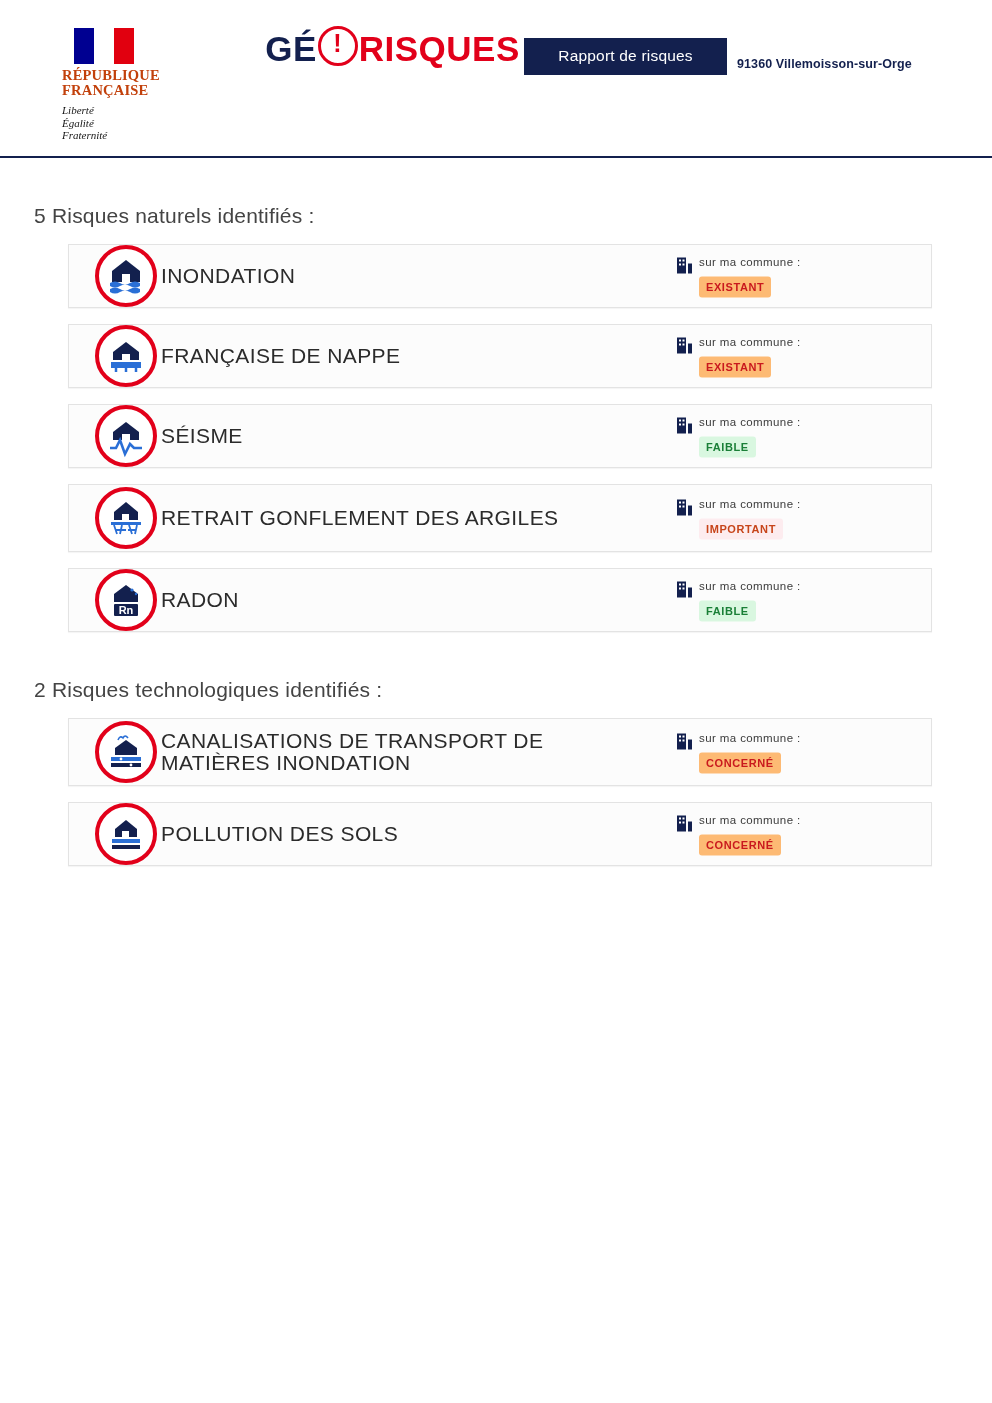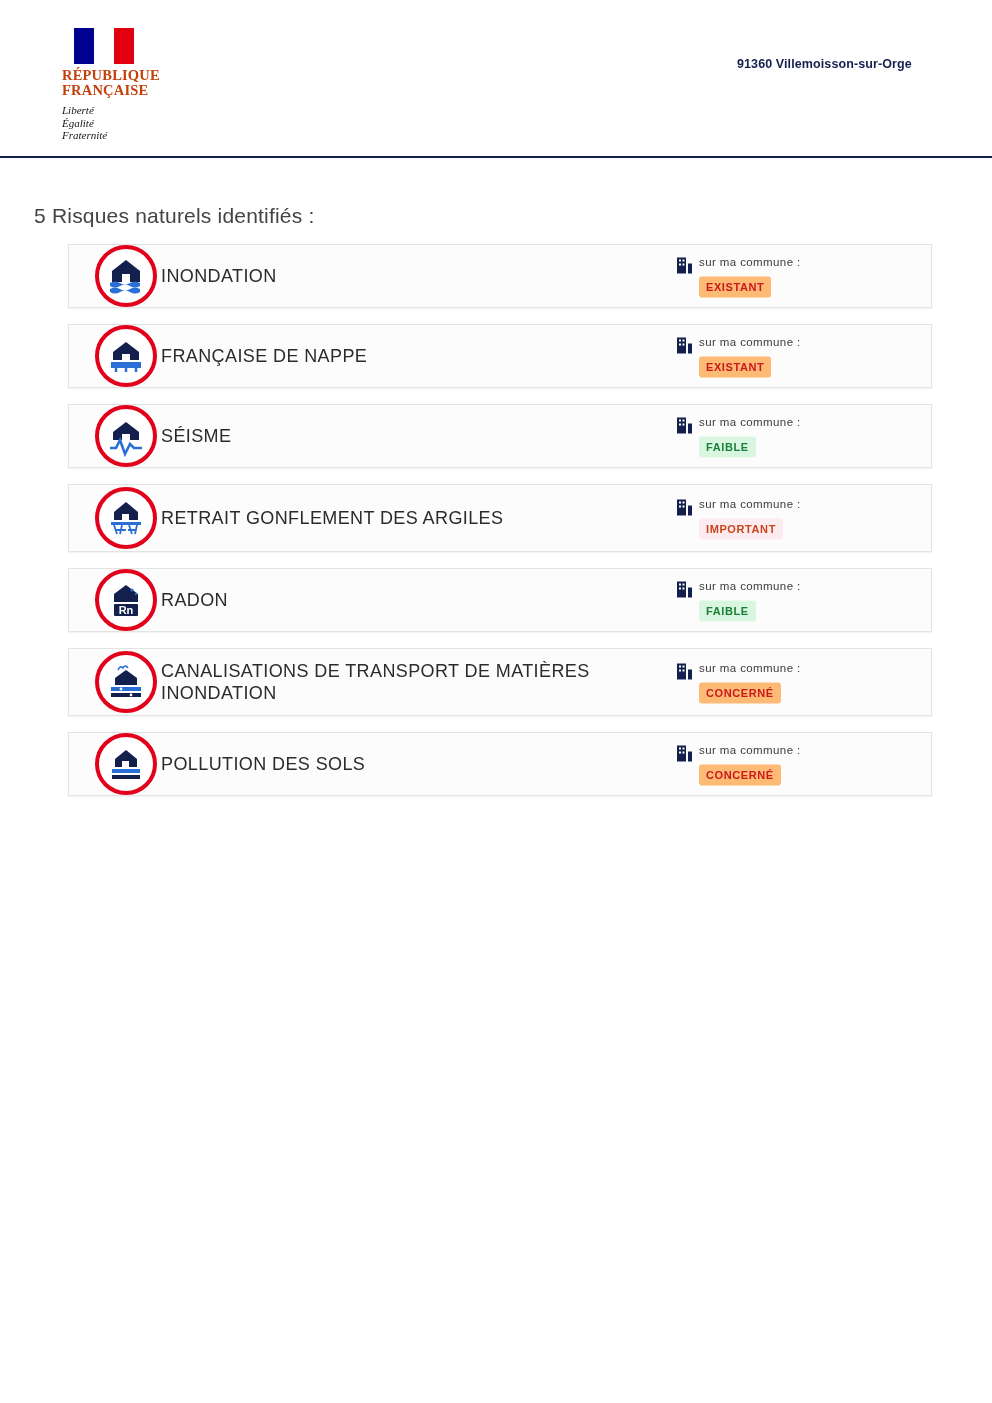--- a/index.html
+++ b/index.html
@@ -167,21 +167,21 @@
   .pictogram svg {
     position: absolute;
     left: 7px;
     top: 7px;
     width: 48px;
     height: 48px;
   }
 
   .risk-label {
     margin-left: 92px;
-    font-size: 18px;
+    font-size: 21px;
     color: #2b2b2b;
     letter-spacing: 0.4px;
     line-height: 22px;
     max-width: 470px;
   }
 
   .status {
     position: absolute;
     left: 608px;
     top: 50%;
@@ -231,20 +231,26 @@
       <div>RÉPUBLIQUE</div>
       <div>FRANÇAISE</div>
     </div>
     <div class="devise">
       <div>Liberté</div>
       <div>Égalité</div>
       <div>Fraternité</div>
     </div>
   </div>
 
+  <div class="brand">
+    <div class="brand-title">
+      <span class="brand-ge">GÉ</span><span class="brand-o"></span><span class="brand-risques">RISQUES</span>
+    </div>
+    <div class="brand-btn">Rapport de risques</div>
+  </div>
 
   <div class="commune">91360 Villemoisson-sur-Orge</div>
 </div>
 
 <div class="content">
 
   <h2 class="section-title">5 Risques naturels identifiés :</h2>
 
   <div class="risk-list">
 
@@ -377,20 +383,21 @@
           <rect x="11" y="7" width="4" height="10" fill="#13204e"></rect>
         </svg>
         <div class="status-texts">
           <span class="status-caption">sur ma commune :</span>
           <span class="badge green">FAIBLE</span>
         </div>
       </div>
     </div>
   </div>
 
+  <h2 class="section-title second">2 Risques technologiques identifiés :</h2>
 
   <div class="risk-list">
 
     <div class="risk-row tall">
       <div class="pictogram">
         <div class="ring"></div>
         <svg viewBox="0 0 48 48">
           <path d="M24 12 L35 20 L35 27 L13 27 L13 20 Z" fill="#13204e"></path>
           <path d="M16 12 q2 -5 5 -2 q2 -4 5 0" fill="none" stroke="#2a6fd6" stroke-width="1.6"></path>
           <rect x="9" y="29" width="30" height="4" fill="#2a6fd6"></rect>

